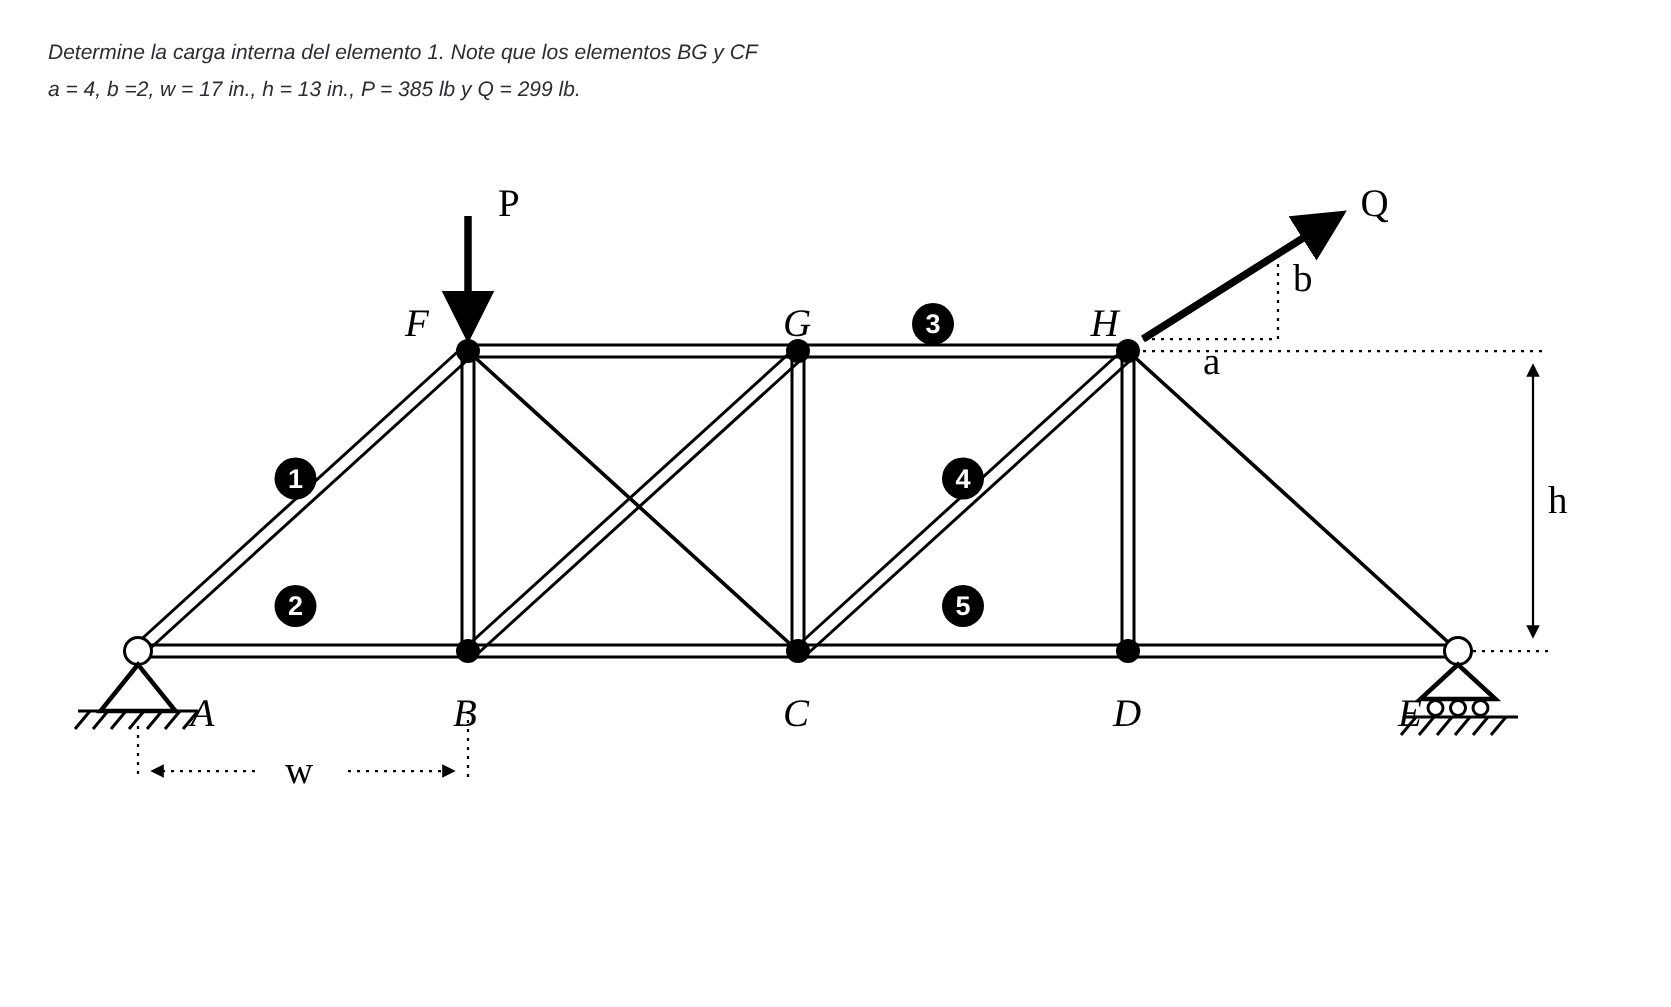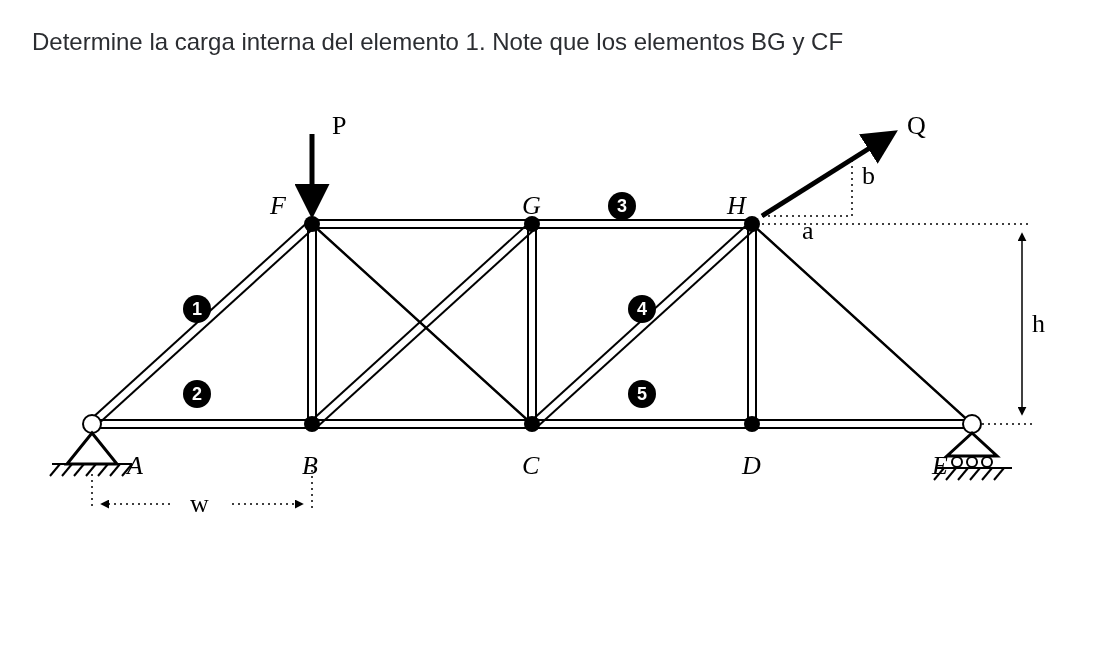--- a/index.html
+++ b/index.html
@@ -5,24 +5,25 @@
   * { box-sizing: border-box; margin: 0; padding: 0; }
   body {
     font-family: -apple-system, BlinkMacSystemFont, "Segoe UI", Arial, sans-serif;
     background: #fff;
     color: #21242a;
     padding: 24px 32px;
     width: 1114px;
     height: 671px;
   }
   .problem-text {
-    font-size: 24px;
+    font-size: 14px;
     line-height: 1.5;
     color: #2b2d31;
     margin-bottom: 1px;
+    font-style: italic;
   }
   .problem-text p { margin-bottom: 4px; }
   .diagram-wrap {
     position: relative;
     width: 1020px;
     height: 480px;
   }
   svg { display: block; }
   .member-dbl { stroke: #000; stroke-width: 2; fill: none; }
   .node-fill { fill: #000; }
@@ -33,20 +34,21 @@
   .lbl { font-family: "Times New Roman", Georgia, serif; font-style: italic; font-size: 26px; fill:#000; }
   .lbl-up { font-family: "Times New Roman", Georgia, serif; font-size: 26px; fill:#000; }
   .badge { fill:#000; }
   .badge-txt { fill:#fff; font-family: Arial, sans-serif; font-weight:700; font-size:18px; text-anchor:middle; dominant-baseline:central; }
 </style>
 </head>
 <body>
 
 <div class="problem-text">
   <p>Determine la carga interna del elemento 1. Note que los elementos BG y CF</p>
+  <p>a = 4, b =2, w = 17 in., h = 13 in., P = 385 lb y Q = 299 lb.</p>
 </div>
 
 <div class="diagram-wrap">
 <svg viewBox="0 0 1020 480" width="1020" height="480">
   <defs>
     <marker id="arrow" viewBox="0 0 10 10" refX="8" refY="5" markerWidth="7" markerHeight="7" orient="auto-start-reverse">
       <path d="M 0 0 L 10 5 L 0 10 z" fill="#000"></path>
     </marker>
     <marker id="arrowS" viewBox="0 0 10 10" refX="8" refY="5" markerWidth="6" markerHeight="6" orient="auto-start-reverse">
       <path d="M 0 0 L 10 5 L 0 10 z" fill="#000"></path>

